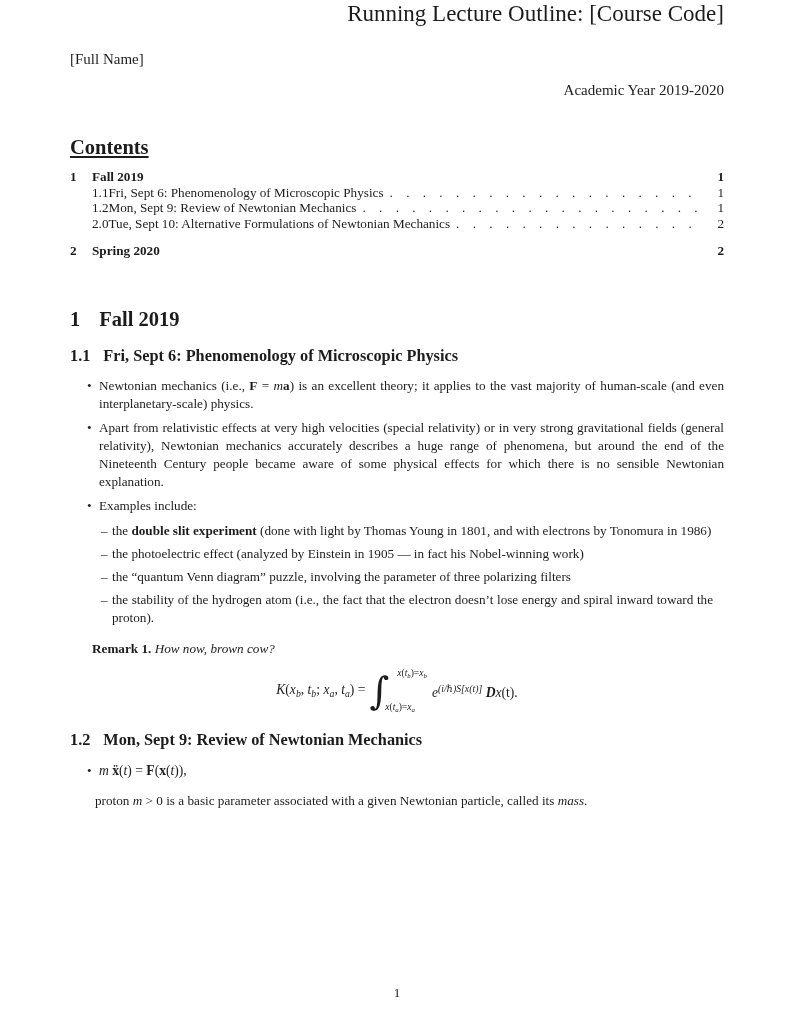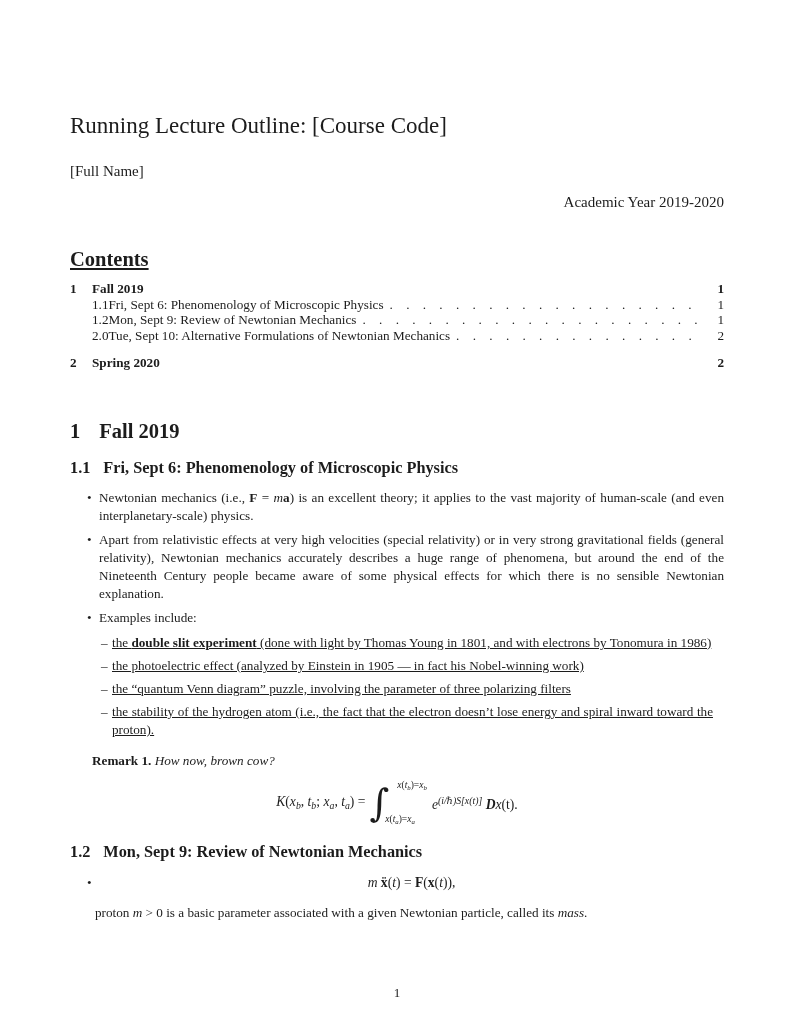--- a/index.html
+++ b/index.html
@@ -10,21 +10,21 @@
     color:#1c1c1c;
     font-family:"Liberation Serif","DejaVu Serif",serif;
     font-size:13.2px;
     line-height:18px;
     overflow:hidden;
     margin:0 auto;
   }
   .content { padding:0 70px; }
 
   
-  .doc-title { text-align:left; font-size:23px; line-height:27px; padding-top:112px; }
+  .doc-title { text-align:right; font-size:23px; line-height:27px; }
   .author    { text-align:left; font-size:15px; margin-top:23px; }
   .date      { text-align:right; font-size:15px; margin-top:13px; }
 
   
   .contents-heading { font-size:20.5px; font-weight:bold; margin-top:39px;text-decoration:underline; }
   .toc { margin-top:13px; }
   .toc-row { display:flex; align-items:baseline; line-height:15.6px; font-size:13.2px; }
   .toc-row.l1 { font-weight:bold; }
   .toc-row.l1 .toc-num { width:22px; }
   .toc-row.l2 .toc-num { margin-left:22px; width:27px; }
@@ -39,36 +39,36 @@
   .toc-page { flex:0 0 auto; width:18px; text-align:right; }
 
   
   .sec-h   { display:flex; gap:19px; font-size:20.5px; font-weight:bold; line-height:24px; margin-top:48px; }
   .subsec-h{ display:flex; gap:13px; font-size:16.3px; font-weight:bold; line-height:20px; margin-top:15px; }
 
   
   ul.bullets { list-style:none; margin:11px 0 0 0; padding:0; }
   ul.bullets > li { position:relative; padding-left:29px; margin-bottom:6px; text-align:justify; }
   ul.bullets > li::before { content:"\2022"; position:absolute; left:17px; }
-  ul.dashes { list-style:none; margin:7px 11px 2px 0; padding:0; text-align:justify;text-decoration:underline; }
+  ul.dashes { list-style:none; margin:7px 11px 2px 0; padding:0; text-align:justify; }
   ul.dashes > li { position:relative; padding-left:13px; margin-bottom:5px; }
   ul.dashes > li::before { content:"\2013"; position:absolute; left:2px; }
 
   
   .thm-par { margin:13px 0 0 22px; text-align:justify; }
 
   
   .seg-r {}
   .seg-i  { font-style:italic; }
   .seg-b  { font-weight:bold; }
   .seg-isub { font-style:italic; font-size:0.72em; vertical-align:-0.28em; }
   .seg-isup { font-style:italic; font-size:0.72em; vertical-align:0.52em; }
   .seg-scr  { font-style:italic; font-weight:bold; }
   .display-math { display:flex; justify-content:center; align-items:center; margin:10px 0 14px 0; font-size:13.6px; }
-  .display-math.simple { display:block; text-align:center; margin:12px 0 12px 0; }
+  .display-math.simple { display:block; margin:12px 0 12px 0; }
   .int-sign { font-size:38px; font-style:italic; line-height:1; font-family:"DejaVu Serif",serif; }
   .int-limits { display:inline-flex; flex-direction:column; justify-content:space-between; height:47px; font-size:9.5px; line-height:10px; vertical-align:middle; }
   .int-upper { display:block; margin-left:8px; }
   .int-lower { display:block; margin-left:-4px; }
   .kernel-lhs { margin-right:4px; }
   .kernel-rhs { margin-left:5px; }
 
   
   .page-number { position:absolute; left:0; right:0; bottom:26px; text-align:center; font-size:13.2px; }
 </style>

